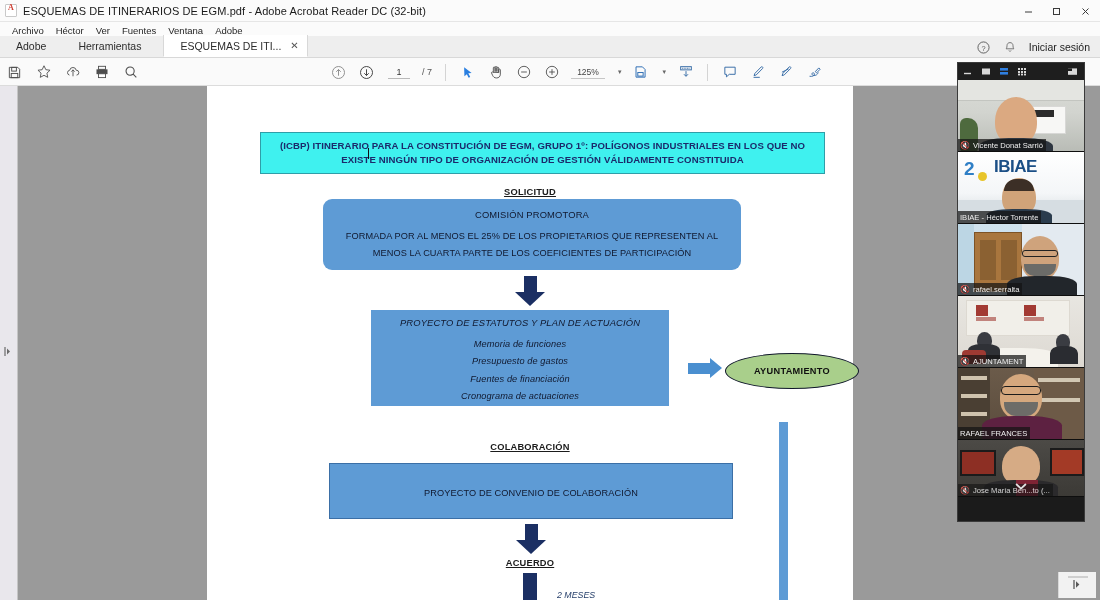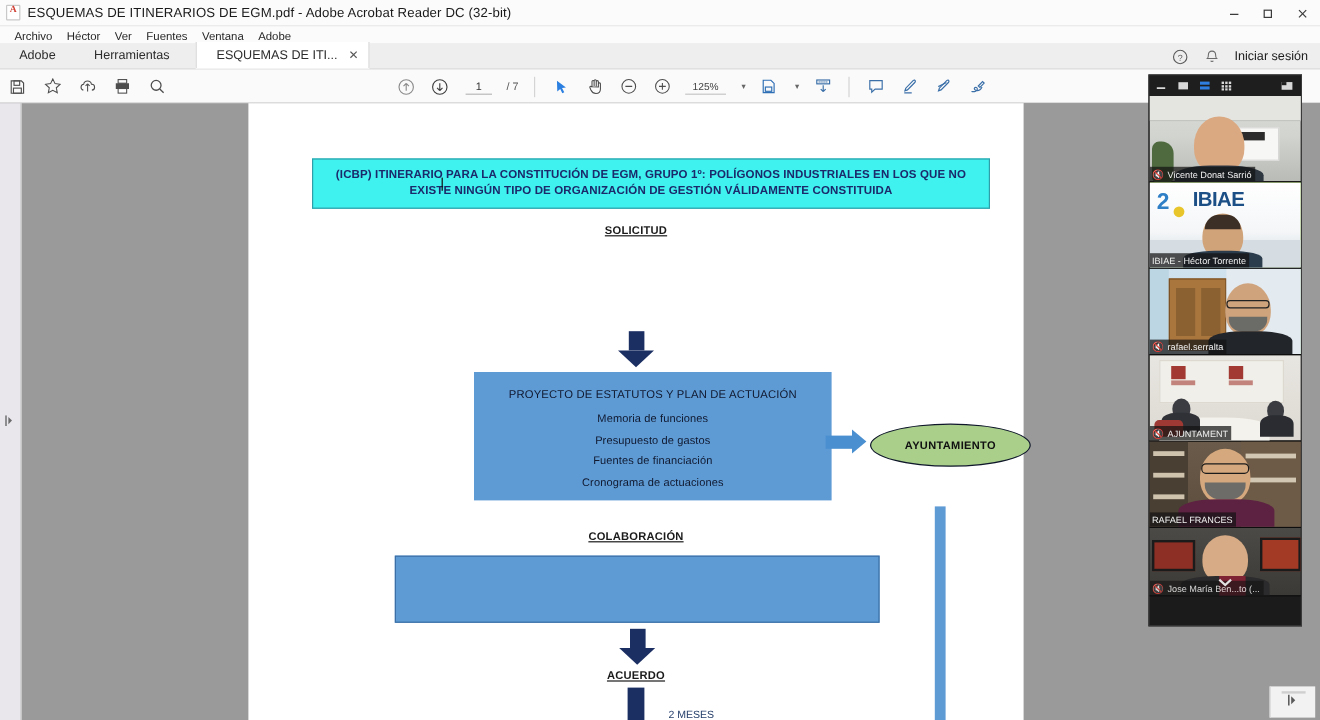--- a/index.html
+++ b/index.html
@@ -381,58 +381,64 @@
     <div class="rightgutter"></div>
 
     <div class="page">
       <div class="fc">
 
         <div class="fc-title">(ICBP) ITINERARIO PARA LA CONSTITUCIÓN DE EGM, GRUPO 1º: POLÍGONOS INDUSTRIALES EN LOS QUE NO EXISTE NINGÚN TIPO DE ORGANIZACIÓN DE GESTIÓN VÁLIDAMENTE CONSTITUIDA</div>
         <div class="fc-caret"></div>
 
         <div class="fc-label" style="left:173px; top:101px; width:300px;">SOLICITUD</div>
 
+        <div class="fc-box round" style="left:116px; top:113px; width:418px; height:71px;">
+          <div class="hd">COMISIÓN PROMOTORA</div>
+          <div class="ln">FORMADA POR AL MENOS EL 25% DE LOS PROPIETARIOS QUE REPRESENTEN AL</div>
+          <div class="ln">MENOS LA CUARTA PARTE DE LOS COEFICIENTES DE PARTICIPACIÓN</div>
+        </div>
 
         <div class="arrow-down" style="left:308px; top:190px;">
           <div class="shaft"></div>
             <div class="head"></div>
         </div>
 
-        <div class="fc-box" style="left:188px; top:224px; width:298px; height:107px; padding-top:4px;">
+        <div class="fc-box" style="left:164px; top:224px; width:298px; height:96px; padding-top:4px;font-style:italic;">
           <div class="hd">PROYECTO DE ESTATUTOS Y PLAN DE ACTUACIÓN</div>
           <div class="ln">Memoria de funciones</div>
           <div class="ln">Presupuesto de gastos</div>
           <div class="ln">Fuentes de financiación</div>
           <div class="ln">Cronograma de actuaciones</div>
         </div>
 
         <div class="arrow-right" style="left:481px; top:272px;">
           <div class="shaft"></div>
             <div class="head"></div>
         </div>
 
         <div class="ellipse" style="left:518px; top:267px; width:134px; height:36px;">AYUNTAMIENTO</div>
 
         <div class="vbar" style="left:572px; top:336px; width:9px; height:178px;"></div>
 
         <div class="fc-label" style="left:173px; top:356px; width:300px;">COLABORACIÓN</div>
 
         <div class="fc-box bordered" style="left:122px; top:377px; width:404px; height:56px;">
+          <div class="ln" style="margin-top:6px;">PROYECTO DE CONVENIO DE COLABORACIÓN</div>
         </div>
 
         <div class="arrow-down" style="left:309px; top:438px;">
           <div class="shaft"></div>
             <div class="head"></div>
         </div>
 
         <div class="fc-label" style="left:173px; top:472px; width:300px;">ACUERDO</div>
 
         <div class="stub" style="left:316px; top:487px; width:14px; height:27px;"></div>
 
-        <div class="fc-note" style="left:350px; top:504px;">2 MESES</div>
+        <div class="fc-note" style="left:350px; top:504px;font-style:italic;">2 MESES</div>
       </div>
     </div>
 
     <div class="bottom-right-ui">
       <span class="barline"></span>
       <span>
         <svg width="12" height="11" viewBox="0 0 12 11">
             <path d="M2 1v9" stroke="#5a5a5a" stroke-width="1.3"></path>
             <path d="M4 2.2l3.4 3.3L4 8.8z" fill="#5a5a5a"></path>
           </svg>

